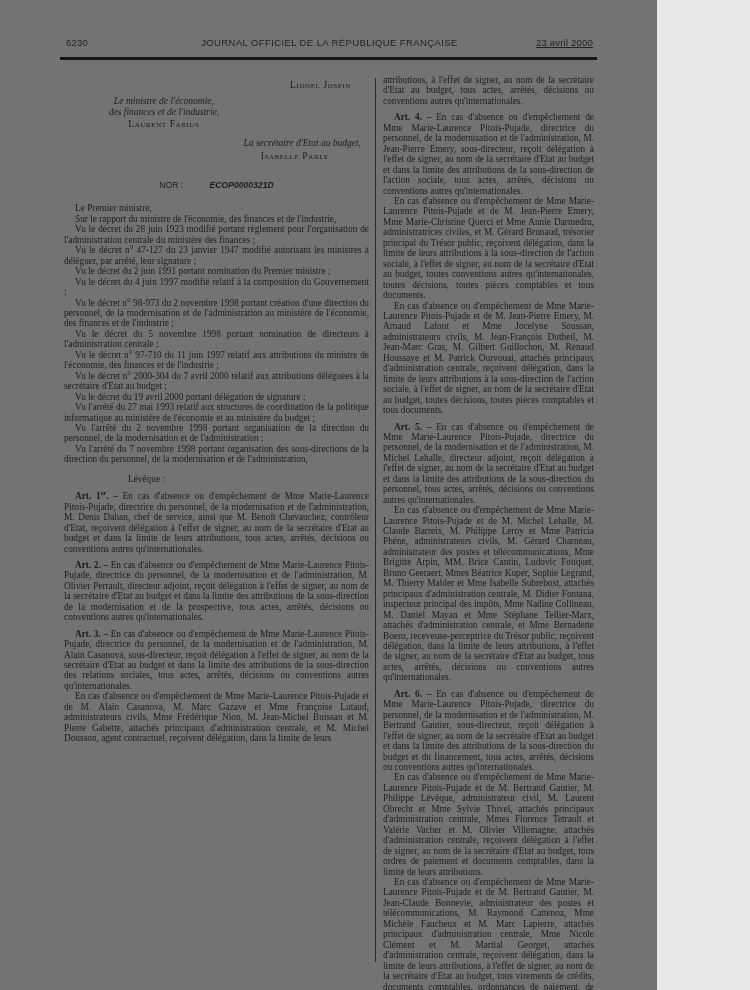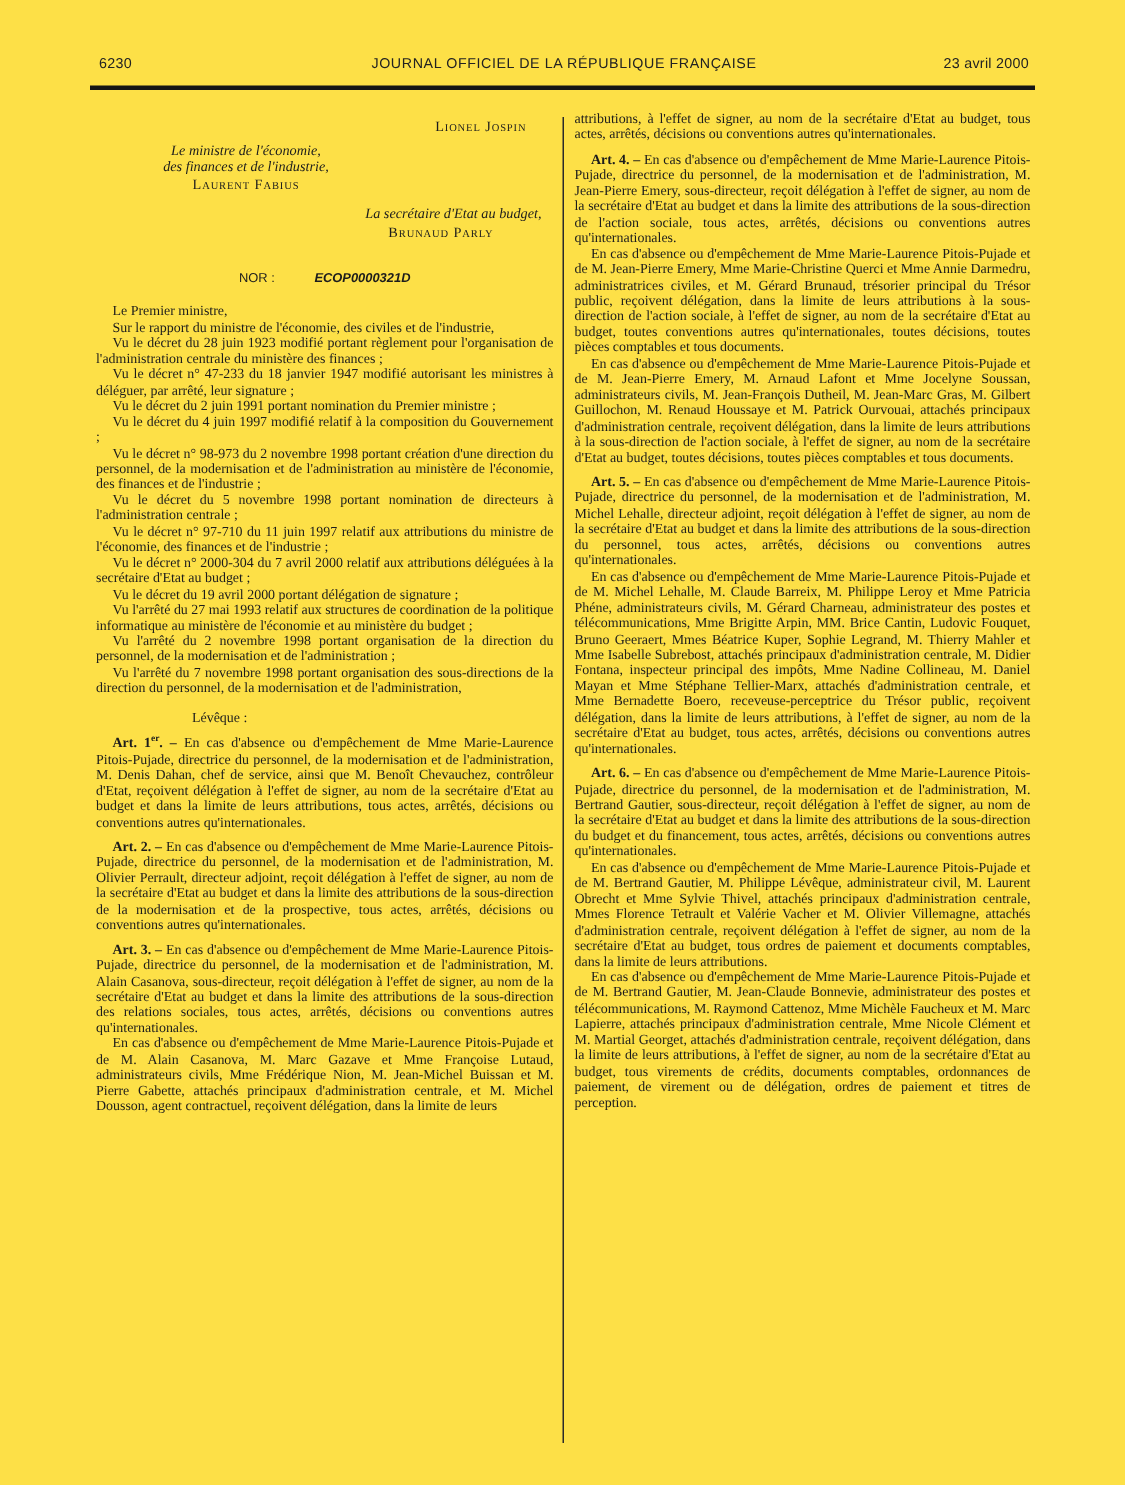--- a/index.html
+++ b/index.html
@@ -1,24 +1,24 @@
 <!DOCTYPE html>
 <html lang="fr"><head>
 <meta charset="utf-8">
 <style>
   html,body{margin:0;padding:0;}
   body{width:750px;height:990px;background:#e9e9e9;font-family:"Liberation Serif",serif;}
-  .page{width:750px;height:990px;background:#fde047;color:#1c1c1c;overflow:hidden;position:relative;}
+  .page{width:657px;height:990px;background:#737373;color:#1c1c1c;overflow:hidden;position:relative;}
 
   
   .header-row{display:flex;align-items:baseline;padding:37px 64px 0 66px;
     font-family:"Liberation Sans",sans-serif;font-size:9.5px;letter-spacing:.2px;color:#222;}
   .header-row .pageno{width:120px;text-align:left;}
   .header-row .jtitle{flex:1;text-align:center;letter-spacing:.4px;}
-  .header-row .jdate{width:120px;text-align:right;}
+  .header-row .jdate{width:120px;text-align:right;text-decoration:underline;}
   .header-rule{margin:9px 60px 0 60px;border-top:3px solid #151515;}
 
   
   .columns{display:flex;margin:15px 63px 0 64px;justify-content:flex-end;}
   .col{width:306px;font-size:9.3px;line-height:10.45px;}
   .col-left{width:305px;}
   .col-right{flex:1;}
   .divider{width:1px;background:#2a2a2a;margin:3px 7px 0 6px;height:884px;}
 
   
@@ -56,31 +56,31 @@
 
   <div class="columns">
 
     <div class="col col-left">
       <div class="sig">
         <div class="sig-jospin sc">Lionel Jospin</div>
         <div class="sig-min">Le ministre de l'économie,</div>
         <div class="sig-min" style="margin-top:0;">des finances et de l'industrie,</div>
         <div class="sig-min-name sc">Laurent Fabius</div>
         <div class="sig-sec">La secrétaire d'Etat au budget,</div>
-        <div class="sig-sec-name sc">Brunaud Parly</div>
+        <div class="sig-sec-name sc">Isabelle Parly</div>
       </div>
       <div class="nor-line">
         <span>NOR :</span>
         <span class="nor-code">ECOP0000321D</span>
       </div>
       <div class="paras">
           <p class="para indent">Le Premier ministre,</p>
-          <p class="para indent">Sur le rapport du ministre de l'économie, des civiles et de l'industrie,</p>
+          <p class="para indent">Sur le rapport du ministre de l'économie, des finances et de l'industrie,</p>
           <p class="para indent">Vu le décret du 28 juin 1923 modifié portant règlement pour l'organisation de l'administration centrale du ministère des finances ;</p>
-          <p class="para indent">Vu le décret n° 47-233 du 18 janvier 1947 modifié autorisant les ministres à déléguer, par arrêté, leur signature ;</p>
+          <p class="para indent">Vu le décret n° 47-127 du 23 janvier 1947 modifié autorisant les ministres à déléguer, par arrêté, leur signature ;</p>
           <p class="para indent">Vu le décret du 2 juin 1991 portant nomination du Premier ministre ;</p>
           <p class="para indent">Vu le décret du 4 juin 1997 modifié relatif à la composition du Gouvernement ;</p>
           <p class="para indent">Vu le décret n° 98-973 du 2 novembre 1998 portant création d'une direction du personnel, de la modernisation et de l'administration au ministère de l'économie, des finances et de l'industrie ;</p>
           <p class="para indent">Vu le décret du 5 novembre 1998 portant nomination de directeurs à l'administration centrale ;</p>
           <p class="para indent">Vu le décret n° 97-710 du 11 juin 1997 relatif aux attributions du ministre de l'économie, des finances et de l'industrie ;</p>
           <p class="para indent">Vu le décret n° 2000-304 du 7 avril 2000 relatif aux attributions déléguées à la secrétaire d'Etat au budget ;</p>
           <p class="para indent">Vu le décret du 19 avril 2000 portant délégation de signature ;</p>
           <p class="para indent">Vu l'arrêté du 27 mai 1993 relatif aux structures de coordination de la politique informatique au ministère de l'économie et au ministère du budget ;</p>
           <p class="para indent">Vu l'arrêté du 2 novembre 1998 portant organisation de la direction du personnel, de la modernisation et de l'administration ;</p>
           <p class="para indent">Vu l'arrêté du 7 novembre 1998 portant organisation des sous-directions de la direction du personnel, de la modernisation et de l'administration,</p>

